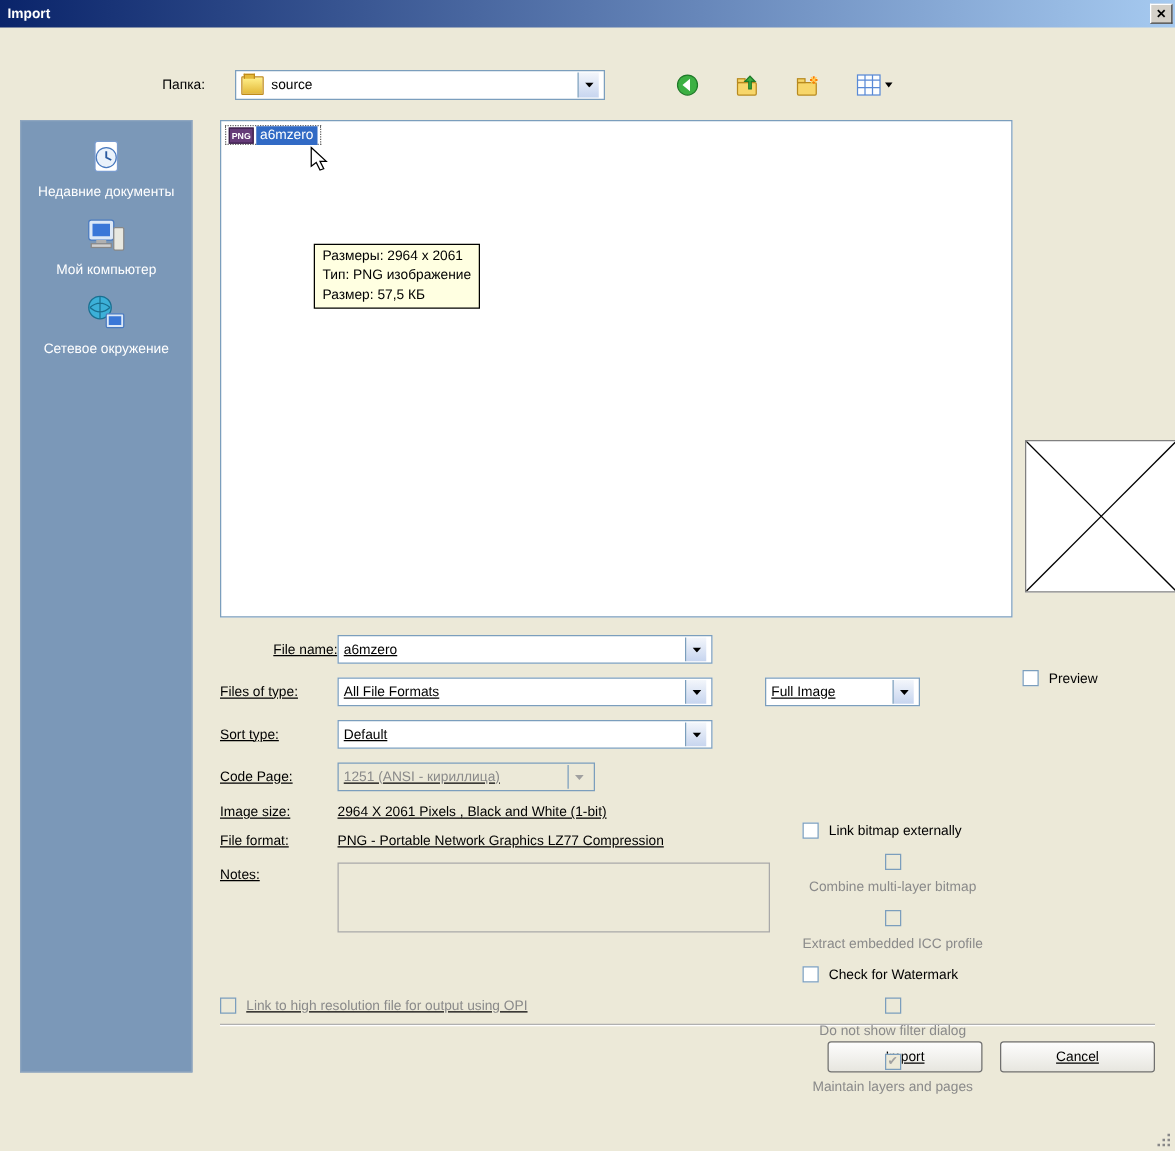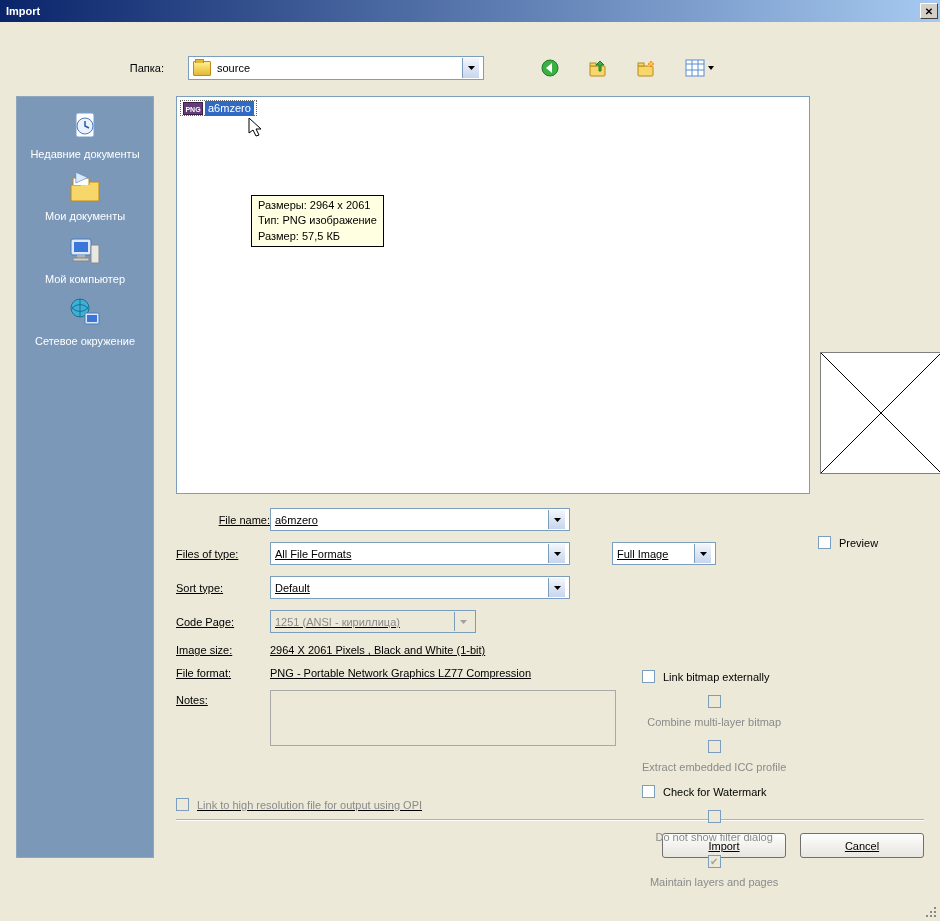--- a/index.html
+++ b/index.html
@@ -210,21 +210,20 @@
     border: 1px solid #a9a9a9;
     background: #ece9d8;
   }
   .opts-block {
     position: absolute;
     top: 562px;
     left: 466px;
     display: flex;
     flex-direction: column;
     gap: 12px;
-    margin-top: 12px;
   }
   .opt { display: flex; align-items: center; gap: 8px; font-size: 11px; }
   .opt.disabled { color: #8a8a8a; flex-direction: column; }
   .opi-row {
     display: flex;
     align-items: center;
     gap: 8px;
     margin-top: 52px;
     color: #8a8a8a;
     font-size: 11px;
@@ -343,30 +342,20 @@
           <svg width="34" height="34">
               <rect x="8" y="3" width="18" height="24" rx="2" fill="#fff" stroke="#7a9cce"></rect>
               <circle cx="17" cy="16" r="8" fill="#eaf2fb" stroke="#4a7abf"></circle>
               <path d="M17 11 L17 16 L21 18" stroke="#2a5a9f" stroke-width="1.5" fill="none"></path>
             </svg>
         </div>
         <div>Недавние документы</div>
       </div>
       <div class="side-item">
         <div class="side-icon">
-          <svg width="36" height="32">
-              <path d="M4 12 L14 12 L17 9 L32 9 L32 28 L4 28 Z" fill="#f7d66a" stroke="#b88a1f"></path>
-              <path d="M6 12 L6 5 L22 5 L22 12" fill="#fff" stroke="#b88a1f"></path>
-              <path d="M8 2 L28 11 L8 20 Z" transform="translate(4,-2) scale(0.6)" fill="#d7eaff" stroke="#4a7abf"></path>
-            </svg>
-        </div>
-        <div>Мои документы</div>
-      </div>
-      <div class="side-item">
-        <div class="side-icon">
           <svg width="36" height="34">
               <rect x="4" y="4" width="20" height="16" rx="2" fill="#dce8f7" stroke="#4a7abf"></rect>
               <rect x="7" y="7" width="14" height="10" fill="#3a77d8"></rect>
               <rect x="10" y="20" width="8" height="3" fill="#b0b0b0"></rect>
               <rect x="6" y="23" width="16" height="3" fill="#d0d0d0" stroke="#888"></rect>
               <rect x="24" y="10" width="8" height="18" rx="1" fill="#e8e8e0" stroke="#888"></rect>
             </svg>
         </div>
         <div>Мой компьютер</div>
       </div>
@@ -425,21 +414,21 @@
         <span class="lbl" style="text-align:left">Files of type:</span>
         <div class="combo" style="width:300px">
           <span>All File Formats</span>
           <div class="dd-arrow" style="margin-left:auto">
               <svg width="7" height="4">
                 <path d="M0 0 L7 0 L3.5 4 Z" fill="#000"></path>
               </svg>
             </div>
         </div>
         <div class="right-col">
-          <div class="combo" style="width:104px">
+          <div class="combo" style="width:124px">
             <span>Full Image</span>
             <div class="dd-arrow" style="margin-left:auto">
                 <svg width="7" height="4">
                   <path d="M0 0 L7 0 L3.5 4 Z" fill="#000"></path>
                 </svg>
               </div>
           </div>
         </div>
 
         <span class="lbl" style="text-align:left">Sort type:</span>

